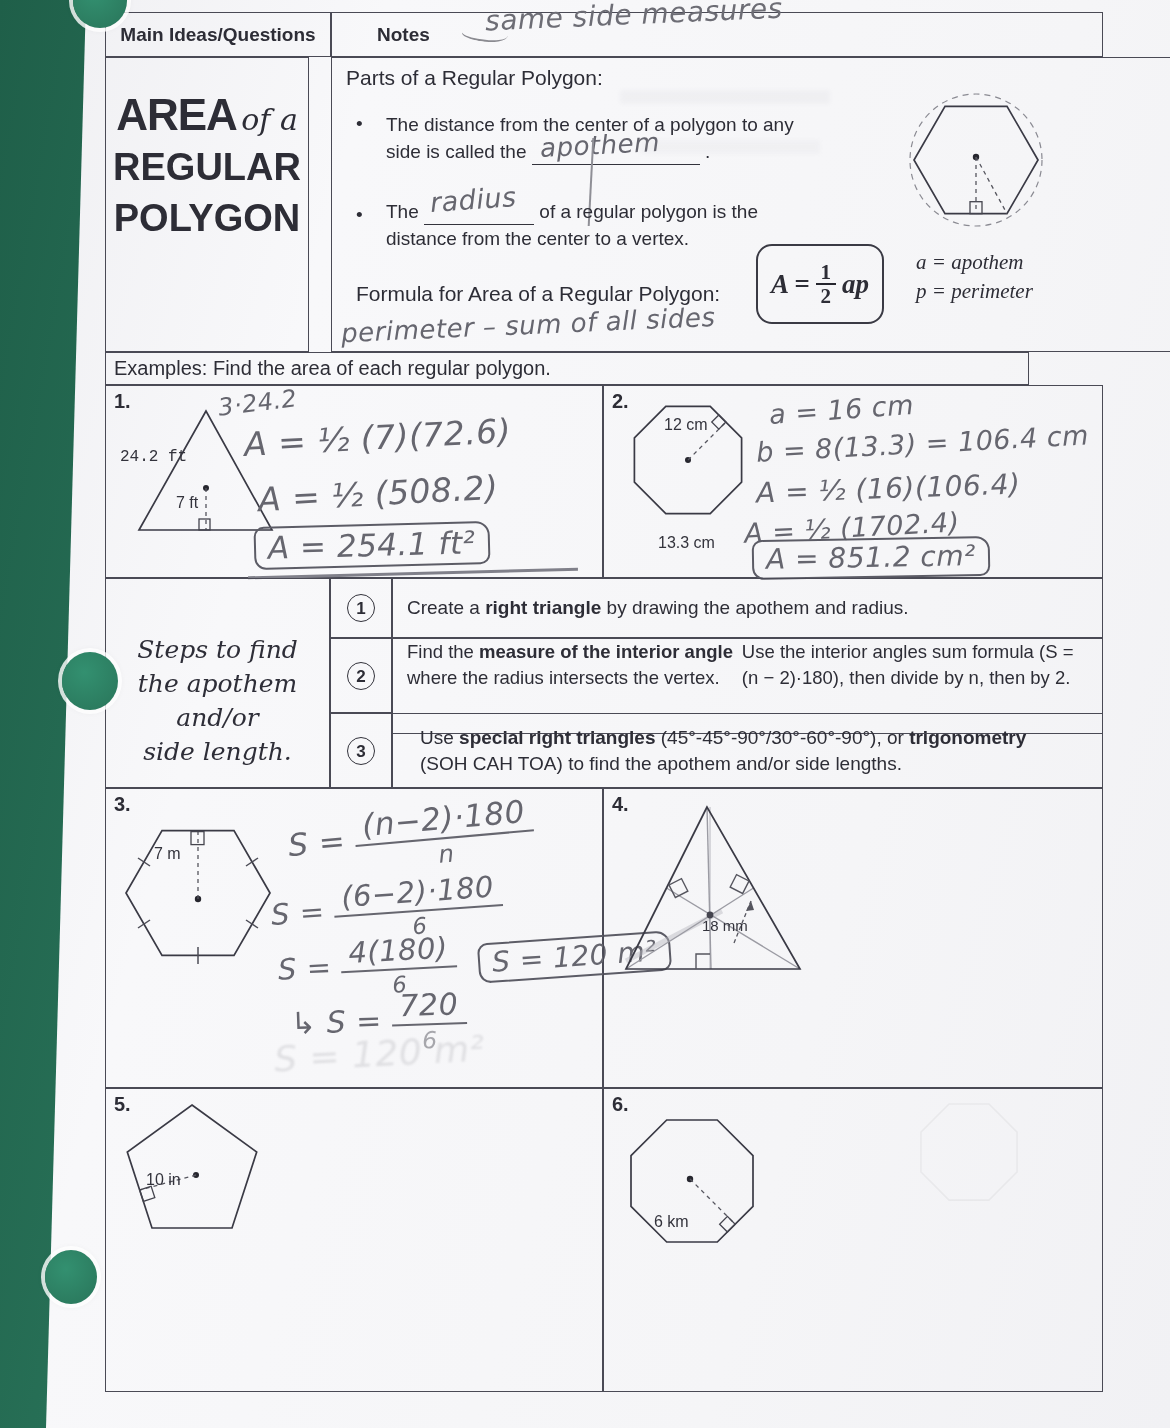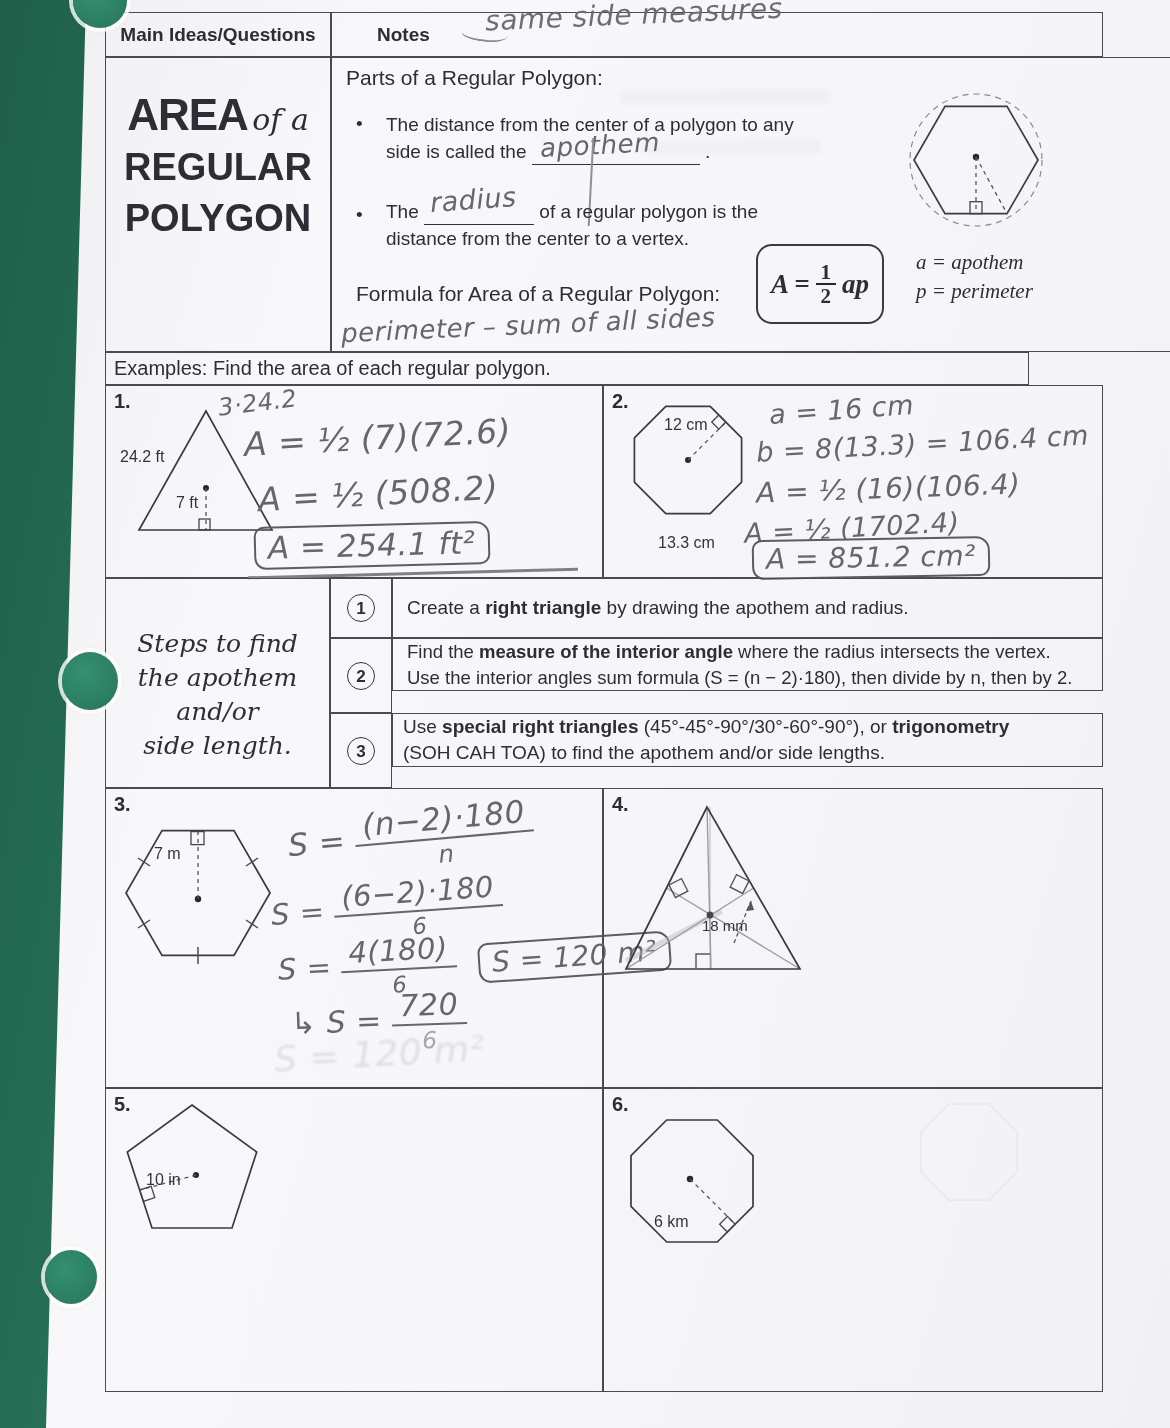--- a/index.html
+++ b/index.html
@@ -43,21 +43,21 @@
 
   <div class="cell" style="left:105px;top:12px;width:226px;height:45px;">
     <div class="hdr printed" style="text-align:center;line-height:44px;">Main Ideas/Questions</div>
   </div>
   <div class="cell" style="left:331px;top:12px;width:772px;height:45px;">
     <div class="hdr printed" style="padding-left:45px;line-height:44px;">Notes</div>
   </div>
   <div class="hand" style="left:485px;top:-2px;font-size:28px;transform:rotate(-2.5deg);color:#6d6d75;">same side measures</div>
   <div style="position:absolute;left:462px;top:26px;width:46px;height:14px;border-bottom:2px solid #8a8a90;border-radius:0 0 70% 40%;transform:rotate(10deg);"></div>
 
-  <div class="cell" style="left:105px;top:57px;width:226px;height:295px;">
+  <div class="cell" style="left:105px;top:57px;width:204px;height:295px;">
     <div style="text-align:center;padding-top:32px;">
       <div style="white-space:nowrap;">
         <span style="font-size:44px;font-weight:bold;letter-spacing:-1px;">AREA</span>
         <span class="script" style="font-size:30px;">of a</span>
       </div>
       <div style="font-size:38px;font-weight:bold;margin-top:6px;">REGULAR</div>
       <div style="font-size:38px;font-weight:bold;margin-top:8px;">POLYGON</div>
     </div>
   </div>
 
@@ -119,21 +119,21 @@
   </div>
 
   <div class="cell" style="left:105px;top:385px;width:498px;height:193px;">
     <div class="num">1.</div>
     <svg width="140" height="130" style="left:30px;top:22px;" viewBox="0 0 140 130">
       <polygon points="70,3 3,122 136,122" fill="none" stroke="#3a3a45" stroke-width="1.7"></polygon>
       <circle cx="70" cy="80" r="3" fill="#26262e"></circle>
       <line x1="70" y1="80" x2="70" y2="122" stroke="#55555e" stroke-width="1.3" stroke-dasharray="4 4"></line>
       <rect x="63" y="111" width="11" height="11" fill="none" stroke="#44444e" stroke-width="1.3"></rect>
     </svg>
-    <div class="lbl" style="left:14px;top:62px;">24.2 ft</div>
+    <div class="lbl" style="left:14px;top:62px;font-family:Liberation Mono, monospace;">24.2 ft</div>
     <div class="lbl" style="left:70px;top:108px;">7 ft</div>
     <div class="hand" style="left:112px;top:3px;font-size:24px;transform:rotate(-7deg);">3·24.2</div>
     <div class="hand" style="left:138px;top:32px;font-size:33px;transform:rotate(-3deg);">A = ½ (7)(72.6)</div>
     <div class="hand" style="left:152px;top:88px;font-size:33px;transform:rotate(-3deg);">A = ½ (508.2)</div>
     <div class="hand hbox" style="left:148px;top:138px;font-size:31px;transform:rotate(-1.5deg);">A = 254.1 ft²</div>
     <div style="position:absolute;left:142px;top:186px;width:330px;height:3px;background:#80808a;transform:rotate(-1.5deg);"></div>
   </div>
 
   <div class="cell" style="left:603px;top:385px;width:500px;height:193px;">
     <div class="num">2.</div>
@@ -148,50 +148,50 @@
     <div class="lbl" style="left:60px;top:30px;">12 cm</div>
     <div class="lbl" style="left:54px;top:148px;">13.3 cm</div>
     <div class="hand" style="left:165px;top:8px;font-size:27px;transform:rotate(-4deg);">a = 16 cm</div>
     <div class="hand" style="left:152px;top:42px;font-size:27px;transform:rotate(-3deg);">b = 8(13.3) = 106.4 cm</div>
     <div class="hand" style="left:152px;top:86px;font-size:28px;transform:rotate(-2deg);">A = ½ (16)(106.4)</div>
     <div class="hand" style="left:140px;top:126px;font-size:27px;transform:rotate(-3deg);">A = ½ (1702.4)</div>
     <div class="hand hbox" style="left:148px;top:152px;font-size:28px;transform:rotate(-1deg);background:rgba(246,246,248,.85);">A = 851.2 cm²</div>
   </div>
 
   <div class="cell" style="left:105px;top:578px;width:225px;height:210px;">
-    <div class="script" style="text-align:center;padding-top:48px;font-size:25px;line-height:34px;color:#2e2e38;">
+    <div class="script" style="text-align:center;padding-top:48px;font-size:25px;line-height:34px;color:#2e2e38;margin-top:6px;">
       <div>Steps to find</div>
       <div>the apothem and/or</div>
       <div>side length.</div>
     </div>
   </div>
 
   <div class="cell" style="left:330px;top:578px;width:62px;height:60px;display:flex;align-items:center;justify-content:center;">
     <span class="circlenum">1</span>
   </div>
   <div class="cell steptext" style="left:392px;top:578px;width:711px;height:60px;display:flex;flex-direction:column;justify-content:center;padding:0 14px;box-sizing:border-box;">
     <div>
       <span>Create a </span><span class="b">right triangle</span><span> by drawing the apothem and radius.</span>
     </div>
   </div>
 
   <div class="cell" style="left:330px;top:638px;width:62px;height:75px;display:flex;align-items:center;justify-content:center;">
     <span class="circlenum">2</span>
   </div>
-  <div class="cell steptext" style="left:392px;top:638px;width:711px;height:53px;display:flex;flex-direction:column;justify-content:center;padding:0 14px;box-sizing:border-box;font-size:18.5px;">
+  <div class="cell steptext" style="left:392px;top:638px;width:711px;height:96px;display:flex;flex-direction:row;justify-content:center;padding:0 14px;box-sizing:border-box;font-size:18.5px;">
     <div>
       <span>Find the </span><span class="b">measure of the interior angle</span><span> where the radius intersects the vertex.</span>
     </div>
     <div>Use the interior angles sum formula (S = (n − 2)·180),  then divide by n, then by 2.</div>
   </div>
 
   <div class="cell" style="left:330px;top:713px;width:62px;height:75px;display:flex;align-items:center;justify-content:center;">
     <span class="circlenum">3</span>
   </div>
-  <div class="cell steptext" style="left:392px;top:713px;width:711px;height:54px;display:flex;flex-direction:column;justify-content:center;padding:0 10px;box-sizing:border-box;">
+  <div class="cell steptext" style="left:392px;top:713px;width:711px;height:75px;display:flex;flex-direction:column;justify-content:center;padding:0 27px;box-sizing:border-box;">
     <div>
       <span>Use </span><span class="b">special right triangles</span><span> (45°-45°-90°/30°-60°-90°), or </span><span class="b">trigonometry</span>
     </div>
     <div>(SOH CAH TOA) to find the apothem and/or side lengths.</div>
   </div>
 
   <div class="cell" style="left:105px;top:788px;width:498px;height:300px;">
     <div class="num">3.</div>
     <svg width="160" height="160" style="left:12px;top:26px;" viewBox="0 0 160 160">
       <polygon points="152,78 116,15.6 44,15.6 8,78 44,140.4 116,140.4" fill="none" stroke="#3a3a45" stroke-width="1.7"></polygon>

